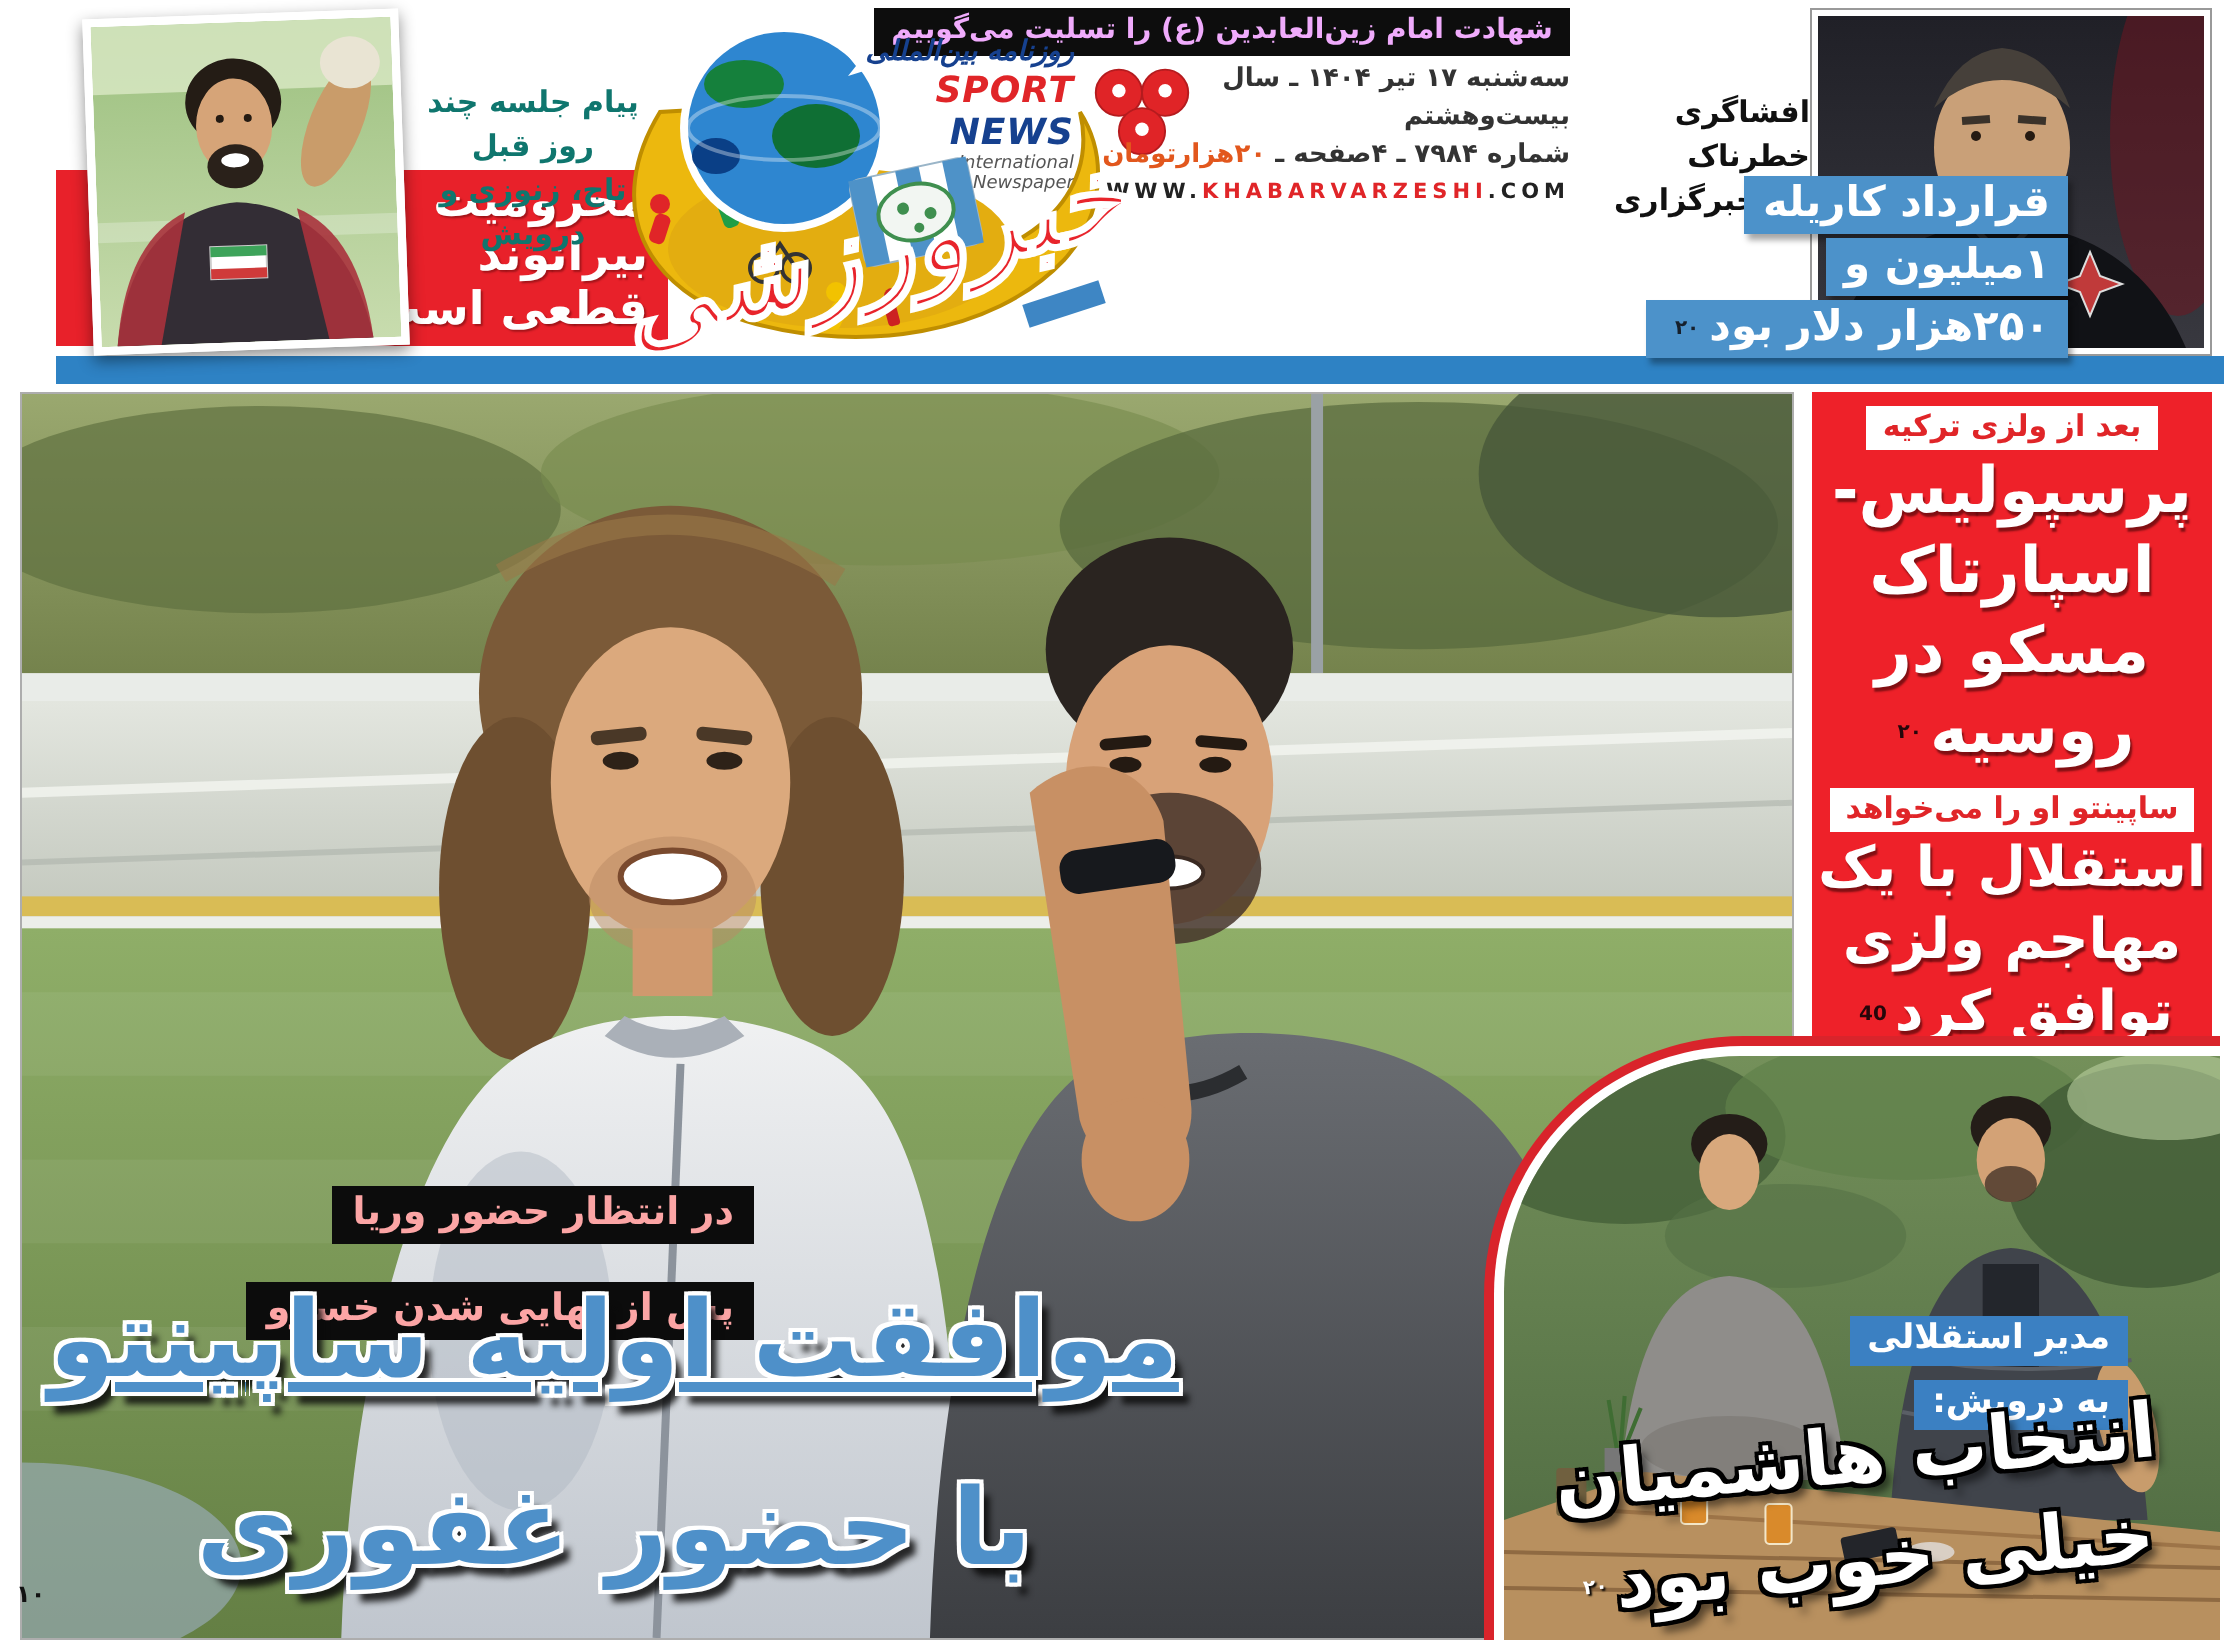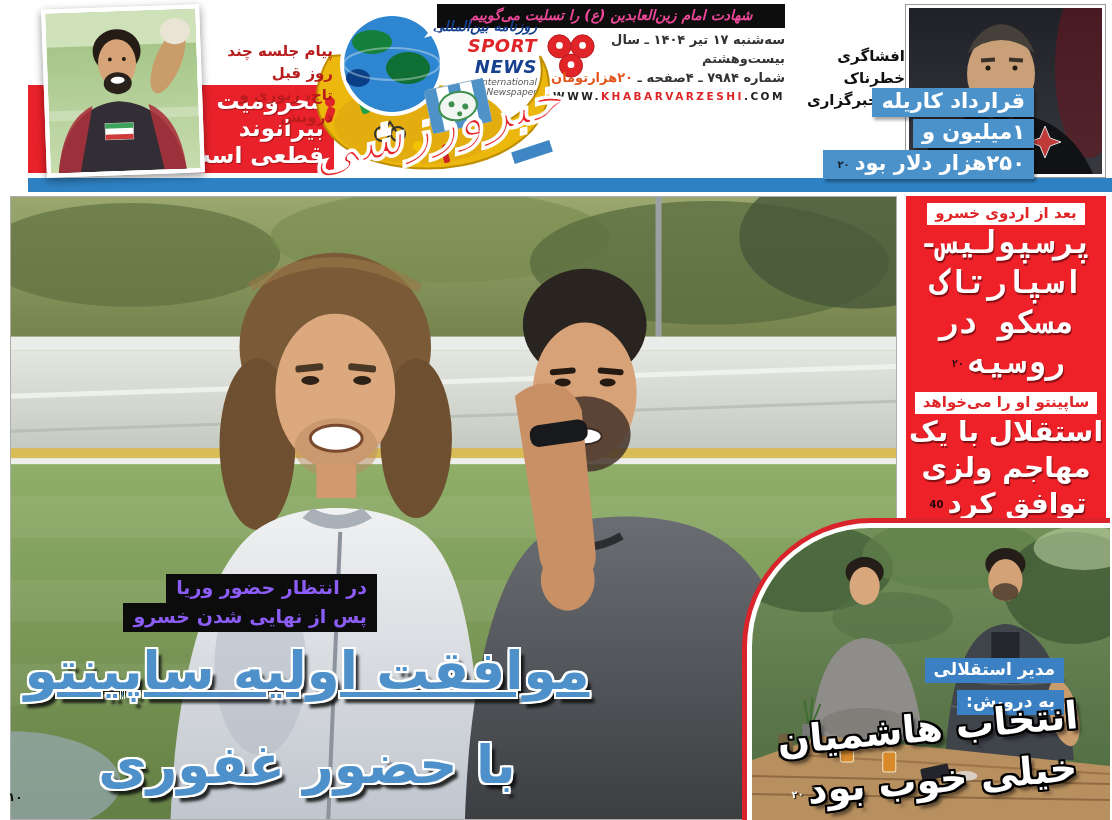--- a/index.html
+++ b/index.html
@@ -13,39 +13,39 @@
     -2px 2px 0 #fff, 0 2px 0 #fff, 2px 2px 0 #fff,
     5px 6px 3px rgba(10,10,10,.85); }
   .ob { text-shadow:
     -2px -2px 0 #000, 0 -2px 0 #000, 2px -2px 0 #000,
     -2px 0 0 #000, 2px 0 0 #000,
     -2px 2px 0 #000, 0 2px 0 #000, 2px 2px 0 #000,
     4px 5px 4px rgba(0,0,0,.55); }
 
   
   .cond-bar { position:absolute; left:437px; top:4px; width:348px; height:24px; background:#0d0d0d;
-    color:#ec4899; font-size:14px; font-weight:bold; line-height:23px; text-align:center; direction:rtl;font-style:italic; }
+    color:#f0abfc; font-size:14px; font-weight:bold; line-height:23px; text-align:center; direction:rtl; }
   .dateblock { position:absolute; left:540px; top:30px; width:245px; text-align:right; direction:rtl; }
   .dl1,.dl2 { font-size:13px; font-weight:bold; color:#333; line-height:19px; }
   .price { color:#e2571d; }
   .dl3 { direction:ltr; text-align:right; font-size:10.5px; font-weight:bold; letter-spacing:2.5px; color:#222; line-height:18px; }
   .w2 { color:#e02528; }
   .brand { position:absolute; left:427px; top:17px; width:110px; text-align:right; direction:rtl;font-style:italic; }
   .brand-fa { color:#16418f; font-weight:bold; font-size:14px; line-height:18px; }
   .brand-en { font-size:18px; font-weight:bold; letter-spacing:.5px; direction:ltr; }
   .sport { color:#e02528; } .news { color:#16418f; }
   .brand-sub { font-size:9px; color:#555; direction:ltr; }
   .balls { position:absolute; left:545px; top:31px; width:52px; height:50px; }
   .logo { position:absolute; left:300px; top:6px; width:268px; height:170px; z-index:3; }
 
   
   .tl-photo { position:absolute; left:44px; top:7px; width:158px; height:168px; background:#fff;
     border:4px solid #fff; box-shadow:0 3px 8px rgba(0,0,0,.45); transform:rotate(-2deg); z-index:4; overflow:hidden; }
   .tl-kicker { position:absolute; left:200px; top:40px; width:133px; font-size:15px; font-weight:800;
-    color:#b91c1c; line-height:22px; text-align:right; direction:rtl; z-index:3; }
+    color:#0f766e; line-height:22px; text-align:center; direction:rtl; z-index:3; }
   .tl-red { position:absolute; left:28px; top:85px; width:306px; height:88px; background:#e8212a; z-index:2;
     color:#fff; text-align:right; direction:rtl; padding:3px 10px; font-size:23px; font-weight:900; line-height:27px;
     text-shadow:1px 1px 1px rgba(60,0,0,.4); }
   .pgref { font-size:10px; color:#222; font-weight:700; margin:0 5px; text-shadow:none; vertical-align:middle; }
 
   
   .tr-photo { position:absolute; left:906px; top:5px; width:199px; height:172px; border:3px solid #fff;
     box-shadow:0 0 0 1px #999; z-index:1; overflow:hidden; }
   .tr-kicker { position:absolute; left:790px; top:45px; width:115px; direction:rtl; text-align:right;
     font-size:15px; font-weight:800; line-height:22px; color:#111; z-index:2; }
@@ -54,34 +54,34 @@
   .tr-heads .bar { display:inline-block; background:#4c92ca; color:#fff; font-size:21px; font-weight:900;
     padding:1px 9px 4px; margin:1px 18px; box-shadow:2px 3px 3px rgba(0,0,0,.35); }
   .tr-heads .pgref { color:#16202c; }
 
   
   .divider { position:absolute; left:28px; top:178px; width:1084px; height:14px; background:#2e82c4; z-index:2; }
 
   
   .main-photo { position:absolute; left:10px; top:196px; width:887px; height:624px; border:1px solid #adadad; z-index:1; overflow:hidden; }
   .main-kickers { position:absolute; left:55px; top:574px; width:322px; text-align:right; direction:rtl; z-index:5; }
-  .main-kickers .k { display:inline-block; background:#0c0c0c; color:#8b5cf6; font-size:19px; font-weight:800;
-    padding:2px 10px 5px; margin-top:0; }
+  .main-kickers .k { display:inline-block; background:#0c0c0c; color:#fca5a5; font-size:19px; font-weight:800;
+    padding:2px 10px 5px; margin-top:19px; }
   .main-head { position:absolute; left:12px; top:622px; width:590px; text-align:center; direction:rtl;
     color:#4e90c9; font-weight:900; z-index:5; white-space:nowrap; }
   .main-head .h1 { font-size:53px; line-height:98px;text-decoration:underline; }
   .main-head .h2 { font-size:53px; line-height:90px; }
   .main-pgref { position:absolute; left:8px; top:790px; font-size:12px; font-weight:bold; color:#111; z-index:6; }
 
   
   .red-col { position:absolute; left:906px; top:196px; width:200px; height:332px; background:#ee2129; z-index:2;
     text-align:center; direction:rtl; color:#fff; }
   .rc-kick { display:inline-block; background:#fff; color:#e02528; font-weight:800; font-size:15px;
     padding:1px 8px 3px; margin-top:7px; }
-  .rc-h1 div { font-size:32px; font-weight:900; line-height:40px; text-shadow:1px 2px 1px rgba(40,0,0,.55);font-family:Liberation Mono, monospace; }
+  .rc-h1 div { font-size:32px; font-weight:900; line-height:40px; text-shadow:1px 2px 1px rgba(40,0,0,.55); }
   .rc-h2 div { font-size:28px; font-weight:900; line-height:36px; text-shadow:1px 2px 1px rgba(40,0,0,.55); }
   .rc-ref { font-size:10px; color:#26060a; font-weight:700; margin:0 4px; text-shadow:none; vertical-align:middle; }
 
   
   .br-card { position:absolute; left:742px; top:518px; width:368px; height:302px; z-index:3; }
   .ring1 { position:absolute; inset:0; background:#d9242b; border-top-left-radius:130px; }
   .ring2 { position:absolute; top:5px; left:5px; right:0; bottom:0; background:#fff; border-top-left-radius:124px; }
   .br-photo { position:absolute; top:10px; left:10px; right:0; bottom:0; border-top-left-radius:118px; overflow:hidden; }
   .badge { position:absolute; background:#3b80c2; color:#fff; font-weight:800; font-size:17px;
     padding:1px 9px 4px; z-index:6; direction:rtl; }
@@ -343,21 +343,21 @@
     <div><span class="k">پس از نهایی شدن خسرو</span></div>
   </div>
 
   <div class="main-head">
     <div class="h1 ow">موافقت اولیه ساپینتو</div>
     <div class="h2 ow">با حضور غفوری</div>
   </div>
   <div class="main-pgref">۱۰</div>
 
   <div class="red-col">
-    <div><span class="rc-kick">بعد از اردوی خسرو</span></div>
+    <div><span class="rc-kick">بعد از ولزی ترکیه</span></div>
     <div class="rc-h1">
       <div>پرسپولیس-</div>
       <div>اسپارتاک</div>
       <div>مسکو در</div>
       <div><span>روسیه</span><span class="rc-ref">۲۰</span></div>
     </div>
     <div><span class="rc-kick">ساپینتو او را می‌خواهد</span></div>
     <div class="rc-h2">
       <div>استقلال با یک</div>
       <div>مهاجم ولزی</div>

